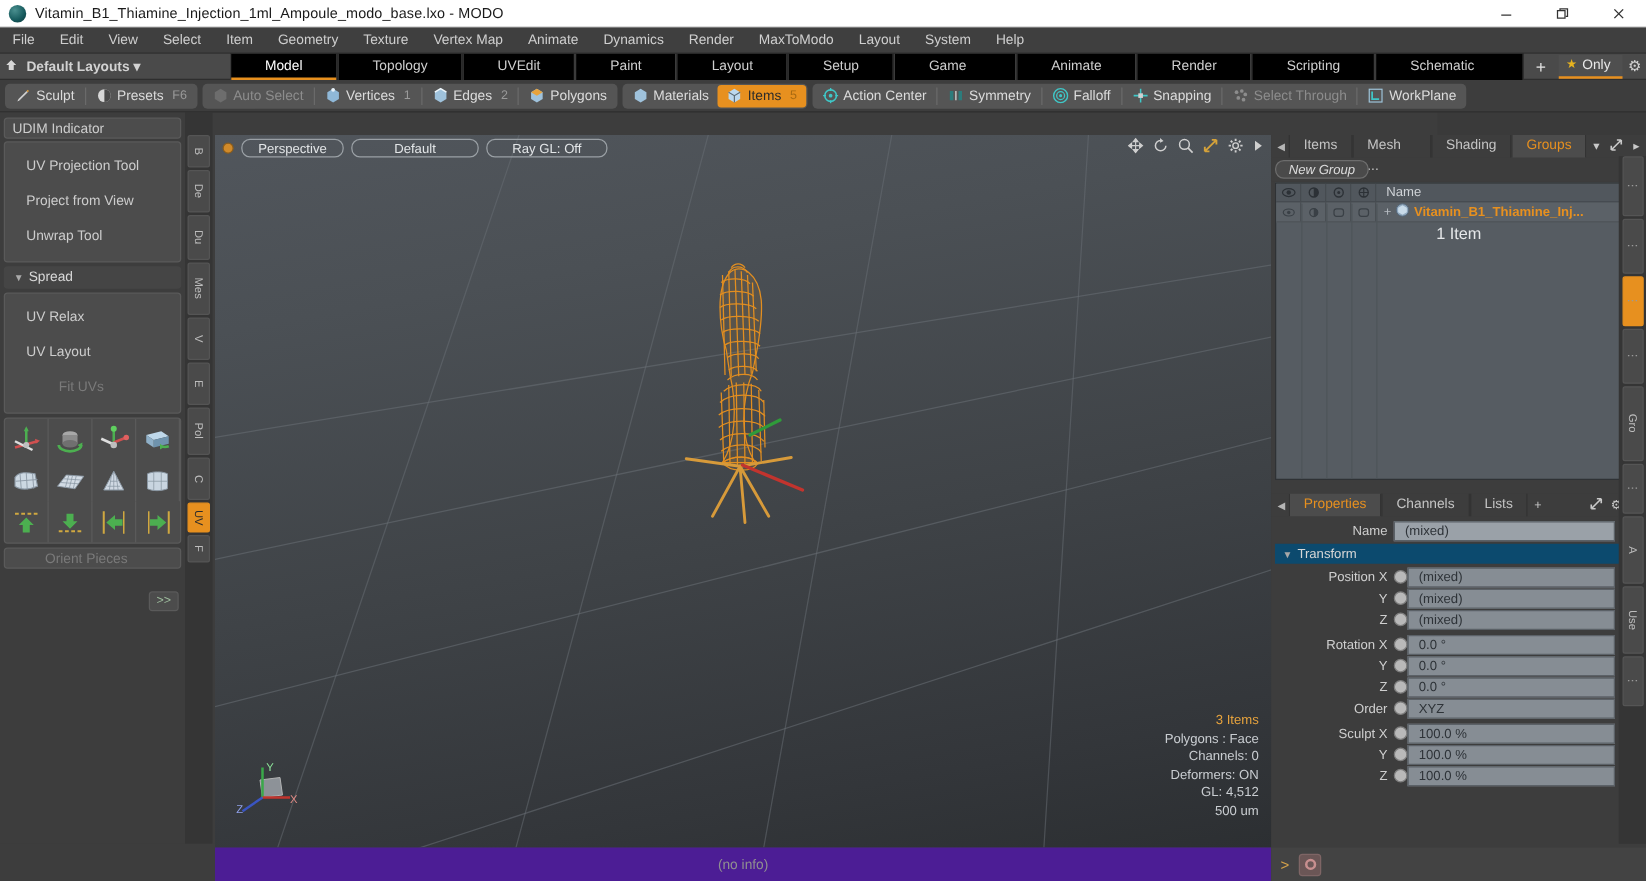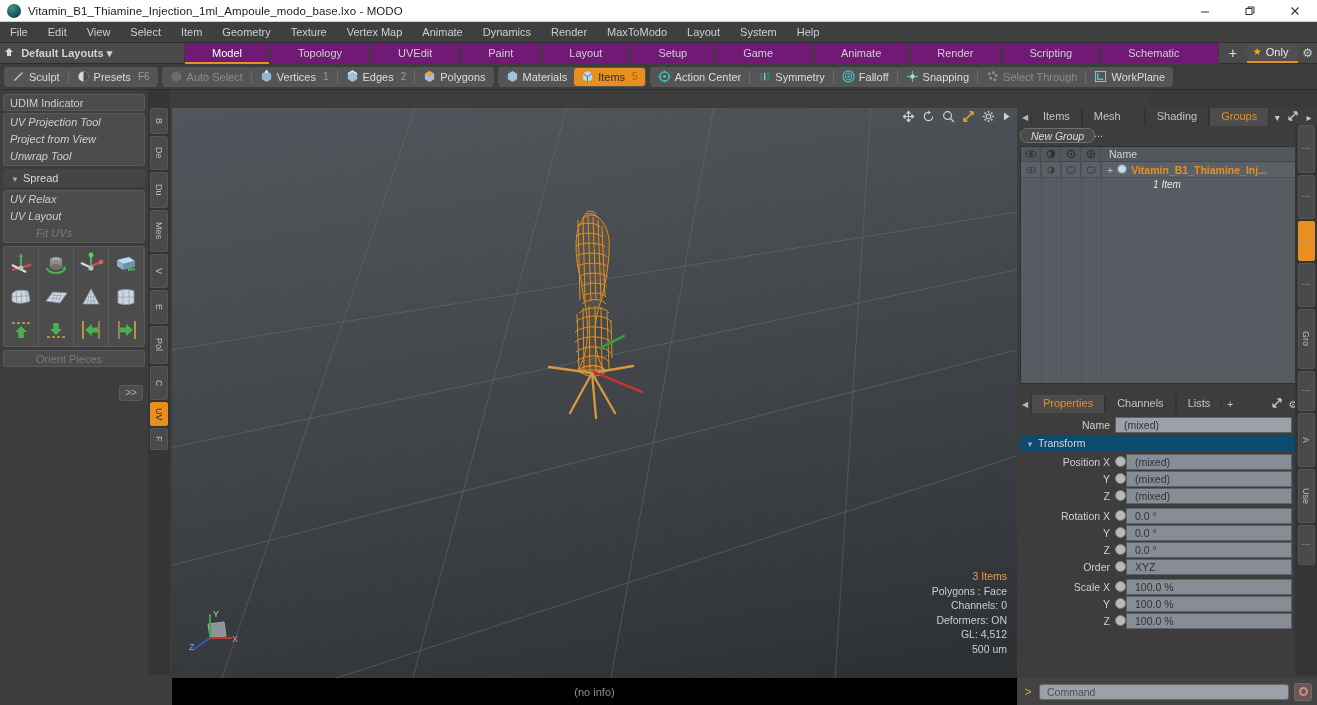--- a/index.html
+++ b/index.html
@@ -42,21 +42,21 @@
   .layoutbar {
     position:absolute; left:0; top:43px; width:1317px; height:21px;
     background:#4a4a4a; display:flex; align-items:center;
     border-bottom:1px solid #2e2e2e;
   }
   .lb-home { width:24px;text-align:center;color:#d6d6d6;font-size:11px; }
   .lb-default { font-size:11px;color:#d2d2d2; padding-left:4px; width:232px;font-weight:bold; }
   .ltab {
     height:21px; line-height:20px; padding:0 27px; font-size:11px; color:#cfcfcf;
     border-left:1px solid #3b3b3b; border-right:1px solid #3b3b3b;
-    background:#701a75; position:relative;
+    background:#000000; position:relative;
   }
   .ltab.active { color:#ffffff; }
   .ltab.active:after{
     content:""; position:absolute; left:0; right:0; bottom:0; height:2px; background:#e7901f;
   }
   .lb-plus { padding:0 10px; color:#e2e2e2; font-size:14px; line-height:21px; }
   .lb-spacer{ flex:1; }
   .lb-only {
     height:19px;line-height:18px;padding:0 10px 0 6px;font-size:11px;color:#e8e8e8;
     background:#4f4f4f;border-bottom:2px solid #e7901f;display:flex;align-items:center;gap:4px;
@@ -84,21 +84,21 @@
   
   .leftpanel {
     position:absolute; left:0; top:90px; width:148px; height:585px;
     background:#3d3d3d; padding:4px 3px 0 3px;
   }
   .lrow {
     height:17px; line-height:16px; background:#4c4c4c; border:1px solid #5a5a5a;
     border-radius:3px; margin-bottom:2px; padding-left:6px; font-size:11px; color:#cdcdcd;
   }
   .lgroup-box { background:#4c4c4c;border:1px solid #5a5a5a;border-radius:3px;margin-bottom:3px; }
-  .lgroup-box .lrow { background:transparent;border:0;border-radius:0;margin:0;height:17px;font-style:italic; }
+  .lgroup-box .lrow { background:transparent;border:0;border-radius:0;margin:11px;height:17px; }
   .lsection {
     height:18px;line-height:18px;background:#454545;border-radius:3px;margin-bottom:3px;
     padding-left:8px;font-size:11px;color:#d8d8d8;
   }
   .lsection .tri { color:#aaa;font-size:8px;margin-right:4px; }
   .lrow.disabled { color:#7a7a7a;padding-left:32px; }
   .icongrid {
     display:grid;grid-template-columns:repeat(4,1fr);gap:0;
     background:#4c4c4c;border:1px solid #5a5a5a;border-radius:3px;margin-bottom:3px;
   }
@@ -148,21 +148,21 @@
   .vp-stats {
     position:absolute;right:10px;bottom:22px;text-align:right;font-size:10.5px;
     color:#c9cdd1;line-height:14.5px;
   }
   .vp-stats .hi { color:#e7a33d; }
   .vp-axis { position:absolute;left:14px;bottom:20px;width:56px;height:56px; }
 
   
   .statusbar {
     position:absolute; left:172px; top:678px; width:845px; height:27px;
-    background:#000000; display:flex;align-items:center;justify-content:center;
+    background:#4c1d95; display:flex;align-items:center;justify-content:center;
     font-size:11px;color:#909090;
   }
   .leftbottom {
     position:absolute; left:0; top:675px; width:172px; height:30px; background:#3d3d3d;
   }
 
   
   .rightpanel { position:absolute; left:1017px; top:108px; width:300px; height:597px; background:#3d3d3d; }
   .rp-tabrow {
     height:18px; display:flex; align-items:center; background:#3d3d3d; padding-left:2px;
@@ -186,21 +186,21 @@
   }
   .tree-head { height:15px;display:flex;align-items:center;background:#51575d;border-bottom:1px solid #43484d; }
   .tcol { width:20px;height:15px;display:flex;align-items:center;justify-content:center;
           border-right:1px solid #464b50; }
   .tcol svg{display:block;}
   .tname { padding-left:8px;font-size:10.5px;color:#cfd3d7; }
   .tree-row { height:16px;display:flex;align-items:center;background:#5b6167;border-bottom:1px solid #4d5257; }
   .tree-row .tcol { border-right:1px solid #4a4f54; }
   .tree-label { display:flex;align-items:center;gap:3px;padding-left:6px;font-size:10.5px;
                 color:#e7901f;font-weight:bold; white-space:nowrap; overflow:hidden; }
-  .tree-sub { text-align:center;font-size:10px;color:#e6e8ea;margin-top:1px;font-style:italic; }
+  .tree-sub { text-align:center;font-size:13px;color:#e6e8ea;margin-top:1px; }
   .tree-colsep { position:absolute;top:16px;bottom:0;width:1px;background:#4e5459; }
   .tree-scroll { position:absolute;right:0;top:15px;bottom:0;width:9px;background:#4b5055;border-left:1px solid #414549; }
   .tree-scroll .thumb { position:absolute;left:1px;right:1px;top:60px;height:70px;background:#6b7177;border-radius:3px; }
 
   
   .props { position:absolute;left:0;top:287px;width:300px;height:383px; }
   .prop-body { margin:1px 3px 0 3px; }
   .prow { display:flex;align-items:center;height:17px;margin-bottom:0px; }
   .plabel { width:95px;text-align:right;padding-right:5px;font-size:10.5px;color:#cfcfcf; }
   .pcircle { width:11px;height:11px;border-radius:50%;background:#b9b9b9;border:1px solid #7e7e7e;flex:none; }
@@ -656,20 +656,26 @@
         <line x1="420" y1="265" x2="398" y2="305" stroke="#d79a3a"></line>
         <line x1="420" y1="265" x2="443" y2="305" stroke="#d79a3a"></line>
         <line x1="420" y1="265" x2="424" y2="310" stroke="#d79a3a"></line>
       </g>
       <g stroke-width="2.6" stroke-linecap="round">
         <line x1="422" y1="264" x2="470" y2="284" stroke="#c2342e"></line>
         <line x1="428" y1="240" x2="452" y2="228" stroke="#2f9b3a"></line>
       </g>
     </svg>
 
+    <div class="vp-header">
+      <div class="vp-dot"></div>
+      <div class="vp-btn" style="width:82px">Perspective</div>
+      <div class="vp-btn" style="width:102px">Default</div>
+      <div class="vp-btn" style="width:97px">Ray GL: Off</div>
+    </div>
 
     <div class="vp-icons">
       <span>
         <svg width="13" height="13" viewBox="0 0 14 14">
             <path d="M7 1 L9 3.5 H5 Z M7 13 L5 10.5 H9 Z M1 7 L3.5 5 V9 Z M13 7 L10.5 9 V5 Z M7 3.5 V10.5 M3.5 7 H10.5" stroke="#cfcfcf" stroke-width="1" fill="#cfcfcf"></path>
           </svg>
       </span>
       <span>
         <svg width="13" height="13" viewBox="0 0 14 14">
             <path d="M11.5 7 A4.5 4.5 0 1 1 7 2.5" fill="none" stroke="#cfcfcf" stroke-width="1.3"></path>
@@ -891,21 +897,21 @@
         </div>
         <div class="prow">
           <div class="plabel">Order</div>
           <div class="pcircle"></div>
           <div class="pfield" style="margin-right:22px">XYZ</div>
         </div>
 
         <div style="height:3px"></div>
 
         <div class="prow">
-          <div class="plabel">Scale X</div>
+          <div class="plabel">Sculpt X</div>
           <div class="pcircle"></div>
           <div class="pfield" style="margin-right:22px">100.0 %</div>
         </div>
         <div class="prow">
           <div class="plabel">Y</div>
           <div class="pcircle"></div>
           <div class="pfield" style="margin-right:22px">100.0 %</div>
         </div>
         <div class="prow">
           <div class="plabel">Z</div>
@@ -936,19 +942,18 @@
       </div>
     <div class="vtab-r" style="height:54px">A</div>
     <div class="vtab-r" style="height:54px">Use</div>
     <div class="vtab-r" style="height:40px">
         <span class="dots">⋮</span>
       </div>
   </div>
 
   <div class="cmdbar">
     <div class="cmd-gt">&gt;</div>
-    <div class="cmd-input">Command</div>
     <div class="cmd-rec">
         <i></i>
       </div>
   </div>
 
 </div>
 
 </body></html>

